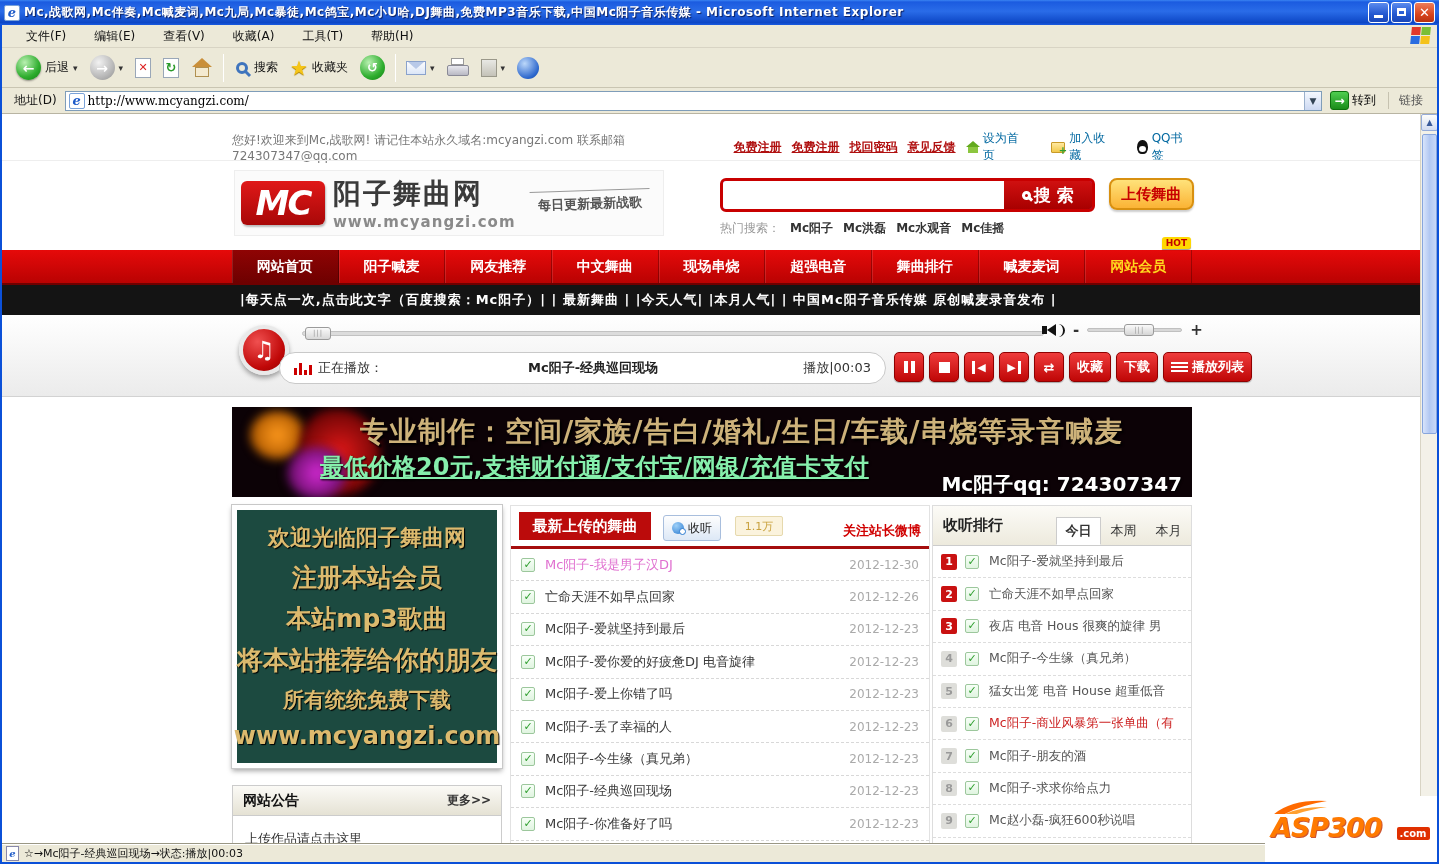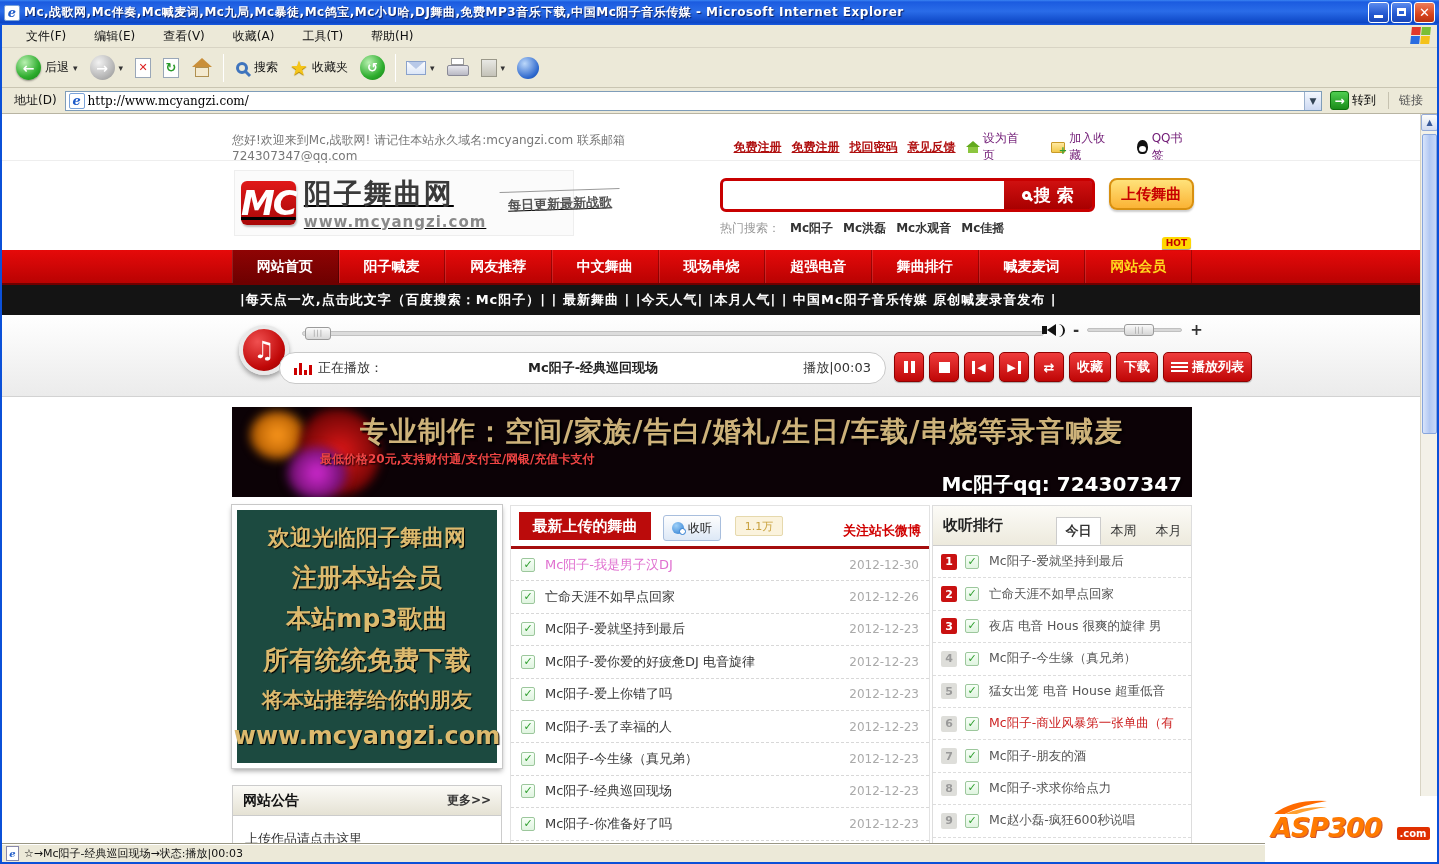--- a/index.html
+++ b/index.html
@@ -84,34 +84,34 @@
   .sbtn { position:absolute; left:0; width:17px; height:17px; background:linear-gradient(#fdfdfb,#d3dcf2);
     border:1px solid #95abd8; border-radius:2px; color:#3a5a9a; font-size:8px; text-align:center; line-height:16px; }
   .sbtn.up { top:0; } .sbtn.dn { bottom:0; }
   .sthumb { position:absolute; left:1px; top:20px; width:15px; height:300px; border-radius:2px;
     background:linear-gradient(90deg,#d8e4fb,#b2c8f2 50%,#c8d8f8); border:1px solid #88a6dd; }
 
   
   .site-top { position:absolute; top:16px; left:230px; width:960px; display:flex; align-items:center; font-size:12px; color:#777; }
   .site-top .welcome { margin-right:6px; }
   .rlink { color:#b01010; font-weight:bold; text-decoration:underline; margin-right:10px; white-space:nowrap; }
-  .top-right { margin-left:auto; display:flex; align-items:center; gap:23px; color:#701a75; }
+  .top-right { margin-left:auto; display:flex; align-items:center; gap:23px; color:#0369a1; }
   .tr-item { display:flex; align-items:center; gap:4px; }
   .mini-home { width:14px; height:12px; position:relative; }
   .mini-home::before { content:""; position:absolute; top:0; left:0; border-left:7px solid transparent; border-right:7px solid transparent; border-bottom:6px solid #63aa1e; }
   .mini-home::after { content:""; position:absolute; top:6px; left:2px; width:10px; height:6px; background:#8cc63f; }
   .mini-folder { width:15px; height:11px; background:linear-gradient(#ffe9a0,#f2c94c); border:1px solid #c89a28; border-radius:1px; position:relative; }
   .mini-folder::after { content:"+"; position:absolute; right:-3px; bottom:-4px; color:#2e9e2e; font-weight:bold; font-size:10px; }
   .mini-qq { width:11px; height:14px; background:#111; border-radius:50% 50% 45% 45%; position:relative; }
   .mini-qq::after { content:""; position:absolute; left:2px; top:6px; width:7px; height:6px; background:#fff; border-radius:50%; }
   .top-divider { position:absolute; top:46px; left:0; right:17px; border-top:1px solid #eee; }
 
   
-  .logo-wrap { position:absolute; top:56px; left:232px; width:340px; height:66px; background:#fbfbfb;
-    border:1px solid #eee; display:flex; align-items:center;text-decoration:underline; }
+  .logo-wrap { position:absolute; top:56px; left:232px; width:430px; height:66px; background:#fbfbfb;
+    border:1px solid #eee; display:flex; align-items:center; }
   .mc-box { width:84px; height:44px; background:linear-gradient(#e01818,#a80808); border-radius:6px; margin:0 8px 0 6px;
     color:#fff; font:bold italic 34px/44px "DejaVu Sans",sans-serif; text-align:center; letter-spacing:-2px; box-shadow:1px 2px 2px #bbb; }
   .logo-texts { display:flex; flex-direction:column; }
   .logo-name { font-size:28px; font-weight:bold; color:#3a3a3a; letter-spacing:2px; }
   .logo-url { font-size:15px; font-weight:bold; color:#8a8a8a; letter-spacing:1px; }
   .slogan { margin-left:14px; font-size:13px; font-weight:bold; color:#555; border-top:1px solid #999;
     padding:4px 8px; transform:rotate(-2deg); white-space:nowrap; }
   .search-wrap { position:absolute; top:64px; left:718px; width:474px; }
   .search-row { display:flex; align-items:stretch; }
   .search-box { display:flex; width:378px; border:3px solid #c80000; border-radius:6px; overflow:hidden; background:#a21caf; }
@@ -180,21 +180,21 @@
   .g-list i { display:block; width:13px; height:2px; background:#fff; box-shadow:-4px 0 0 #fff; margin-left:4px; }
 
   
   .banner { position:absolute; top:293px; left:230px; width:960px; height:90px; background:#0c0206; overflow:hidden; }
   .blob { position:absolute; border-radius:50%; filter:blur(5px); }
   .blob.orange { left:18px; top:4px; width:55px; height:48px; background:radial-gradient(circle,#ff9a1e,#b05a00 70%,transparent); }
   .blob.purple { left:55px; top:40px; width:60px; height:52px; background:radial-gradient(circle,#d32ad3,#6a0e6a 70%,transparent); }
   .blob.red { left:68px; top:2px; width:80px; height:86px; background:radial-gradient(circle,#e01818,#6a0404 75%,transparent); border-radius:45% 55% 50% 50%; }
   .bline1 { position:absolute; left:128px; top:6px; font-size:28px; font-weight:bold; color:#cdb27a;
     text-shadow:2px 2px 2px #000; letter-spacing:1px; white-space:nowrap; }
-  .bline2 { position:absolute; left:88px; top:44px; font-size:12px; font-weight:bold; color:#ef4444; text-shadow:1px 1px 2px #000; }
+  .bline2 { position:absolute; left:88px; top:44px; font-size:24px; font-weight:bold; color:#86efac; text-shadow:1px 1px 2px #000;text-decoration:underline; }
   .bline3 { position:absolute; right:10px; top:64px; font-size:20px; font-weight:bold; color:#fff; text-shadow:1px 1px 2px #000; }
 
   
   .welcome-box { position:absolute; top:391px; left:230px; width:270px; height:263px;
     background:#1c4a40; border:5px solid #fff; outline:1px solid #c8c8c8; box-shadow:0 3px 5px rgba(0,0,0,.35);
     display:flex; flex-direction:column; align-items:center; justify-content:center; gap:8px; }
   .wline { color:#dcba6e; font-weight:bold; text-shadow:1px 1px 1px #000; white-space:nowrap; }
   .wline:nth-child(1){font-size:22px;} .wline:nth-child(2){font-size:25px;} .wline:nth-child(3){font-size:25px;}
   .wline:nth-child(4){font-size:26px;} .wline:nth-child(5){font-size:21px;} .wline:nth-child(6){font-size:24px;}
   .notice-box { position:absolute; top:671px; left:230px; width:270px; height:120px; border:1px solid #ccc; background:#fff; }
@@ -495,22 +495,22 @@
       <span class="blob purple"></span>
       <span class="bline1">专业制作：空间/家族/告白/婚礼/生日/车载/串烧等录音喊麦</span>
       <span class="bline2">最低价格20元,支持财付通/支付宝/网银/充值卡支付</span>
       <span class="bline3">Mc阳子qq: 724307347</span>
     </div>
 
     <div class="welcome-box">
       <span class="wline">欢迎光临阳子舞曲网</span>
       <span class="wline">注册本站会员</span>
       <span class="wline">本站mp3歌曲</span>
+      <span class="wline">将本站推荐给你的朋友</span>
       <span class="wline">所有统统免费下载</span>
-      <span class="wline">将本站推荐给你的朋友</span>
       <span class="wline">www.mcyangzi.com</span>
     </div>
 
     <div class="notice-box">
       <div class="notice-head">
         <span class="notice-title">网站公告</span>
         <span class="notice-more">更多&gt;&gt;</span>
       </div>
       <div class="notice-item">上传作品请点击这里</div>
     </div>

